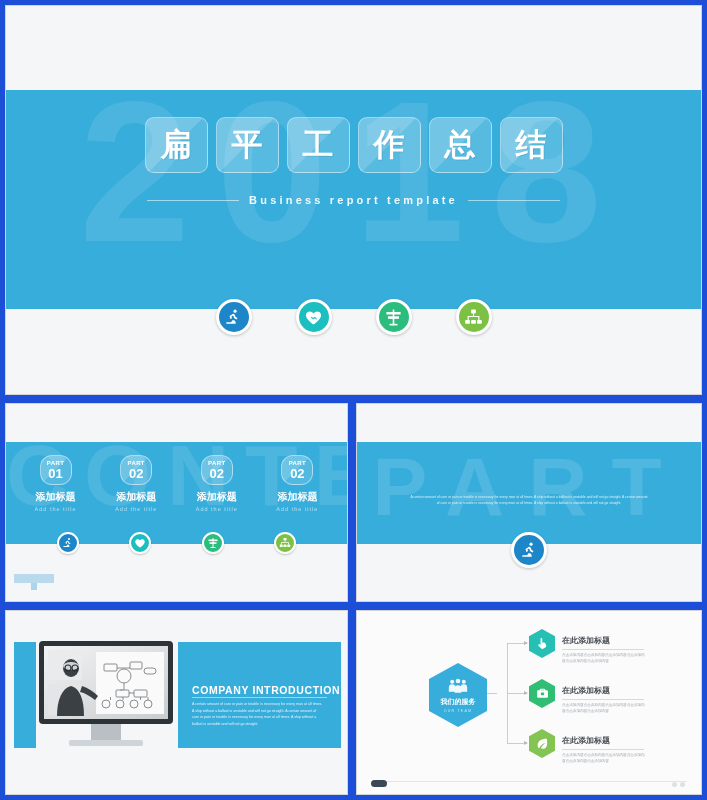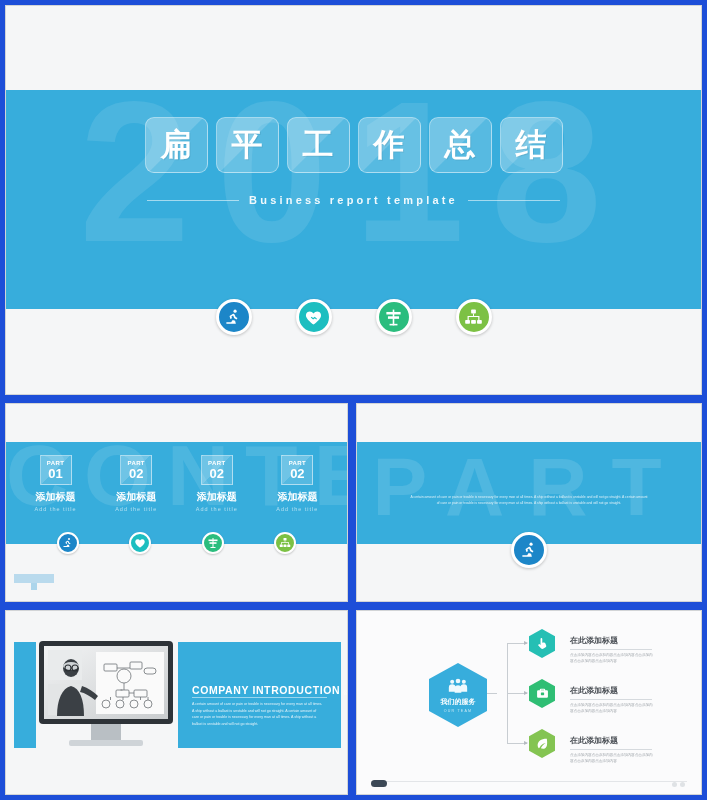--- a/index.html
+++ b/index.html
@@ -84,21 +84,21 @@
   }
   .s2-wm {
     position: absolute; left: 0; top: -10px; width: 100%;
     text-align: center; font-size: 86px; line-height: 86px; font-weight: 700;
     letter-spacing: 16px; color: rgba(255,255,255,0.11); white-space: nowrap;
   }
   .parts { position: absolute; inset: 0; display: flex; justify-content: space-evenly; padding-top: 13px; }
   .part { width: 62px; text-align: center; }
   .part-tile {
     width: 32px; height: 30px; margin: 0 auto;
-    border-radius: 0;
+    border-radius: 12px;
     background: linear-gradient(135deg, rgba(255,255,255,0.28) 50%, rgba(255,255,255,0.15) 50%);
     border: 1px solid rgba(255,255,255,0.45);
     color: #fff; display: flex; flex-direction: column;
     align-items: center; justify-content: center; line-height: 1;
   }
   .part-tile .pw { font-size: 6px; font-weight: 700; letter-spacing: .4px; }
   .part-tile .pn { font-size: 13px; font-weight: 700; margin-top: 1px; }
   .part-cn { color:#fff; font-size: 10px; margin-top: 5px; font-weight: 600; }
   .part-en { color: rgba(255,255,255,0.62); font-size: 5.5px; letter-spacing: 1px; margin-top: 2px; }
   .s2-icons {
@@ -169,21 +169,21 @@
   .hex svg { width: 20px; height: 16px; fill: #fff; opacity: .92; }
   .hex .hx-cn { color: #fff; font-size: 7px; font-weight: 700; margin-top: 3px; }
   .hex .hx-en { color: rgba(255,255,255,0.72); font-size: 3.6px; letter-spacing: 1.2px; margin-top: 2px; }
   .connector { position: absolute; left: 130px; top: 82px; width: 10px; height: 1px; background: #c8cdd2; }
   .spine { position: absolute; left: 150px; top: 32px; width: 1px; height: 100px; background: #c8cdd2; }
   .branch { position: absolute; left: 150px; width: 20px; height: 1px; background: #c8cdd2; }
   .branch::after {
     content:""; position:absolute; right:-1px; top:-2px;
     border-left: 4px solid #b6bcc2; border-top: 2.5px solid transparent; border-bottom: 2.5px solid transparent;
   }
-  .srow { position: absolute; left: 172px; display: flex; gap: 15px; align-items: flex-start; }
+  .srow { position: absolute; left: 172px; display: flex; gap: 7px; align-items: flex-start; }
   .shex { width: 26px; height: 29px; flex: none;
           clip-path: polygon(50% 0%, 100% 25%, 100% 75%, 50% 100%, 0% 75%, 0% 25%);
           display:flex; align-items:center; justify-content:center; }
   .shex svg { width: 13px; height: 13px; fill: #fff; }
   .stxt-h { font-size: 8px; font-weight: 700; color: #4a4f55; white-space: nowrap; }
   .stxt-rule { width: 82px; height: 1px; background: #d6dade; margin: 2px 0 2px; }
   .stxt-b { font-size: 3.6px; line-height: 6px; color: #9aa0a6; width: 86px; }
   .s5-bottombar { position: absolute; left: 14px; bottom: 12px; right: 14px; height: 1px; background: #e3e5e8; }
   .s5-pill { position: absolute; left: 14px; bottom: 7px; width: 16px; height: 7px; border-radius: 4px; background: #3c4856; }
   .s5-dots { position: absolute; right: 16px; bottom: 7px; display: flex; gap: 3px; }

